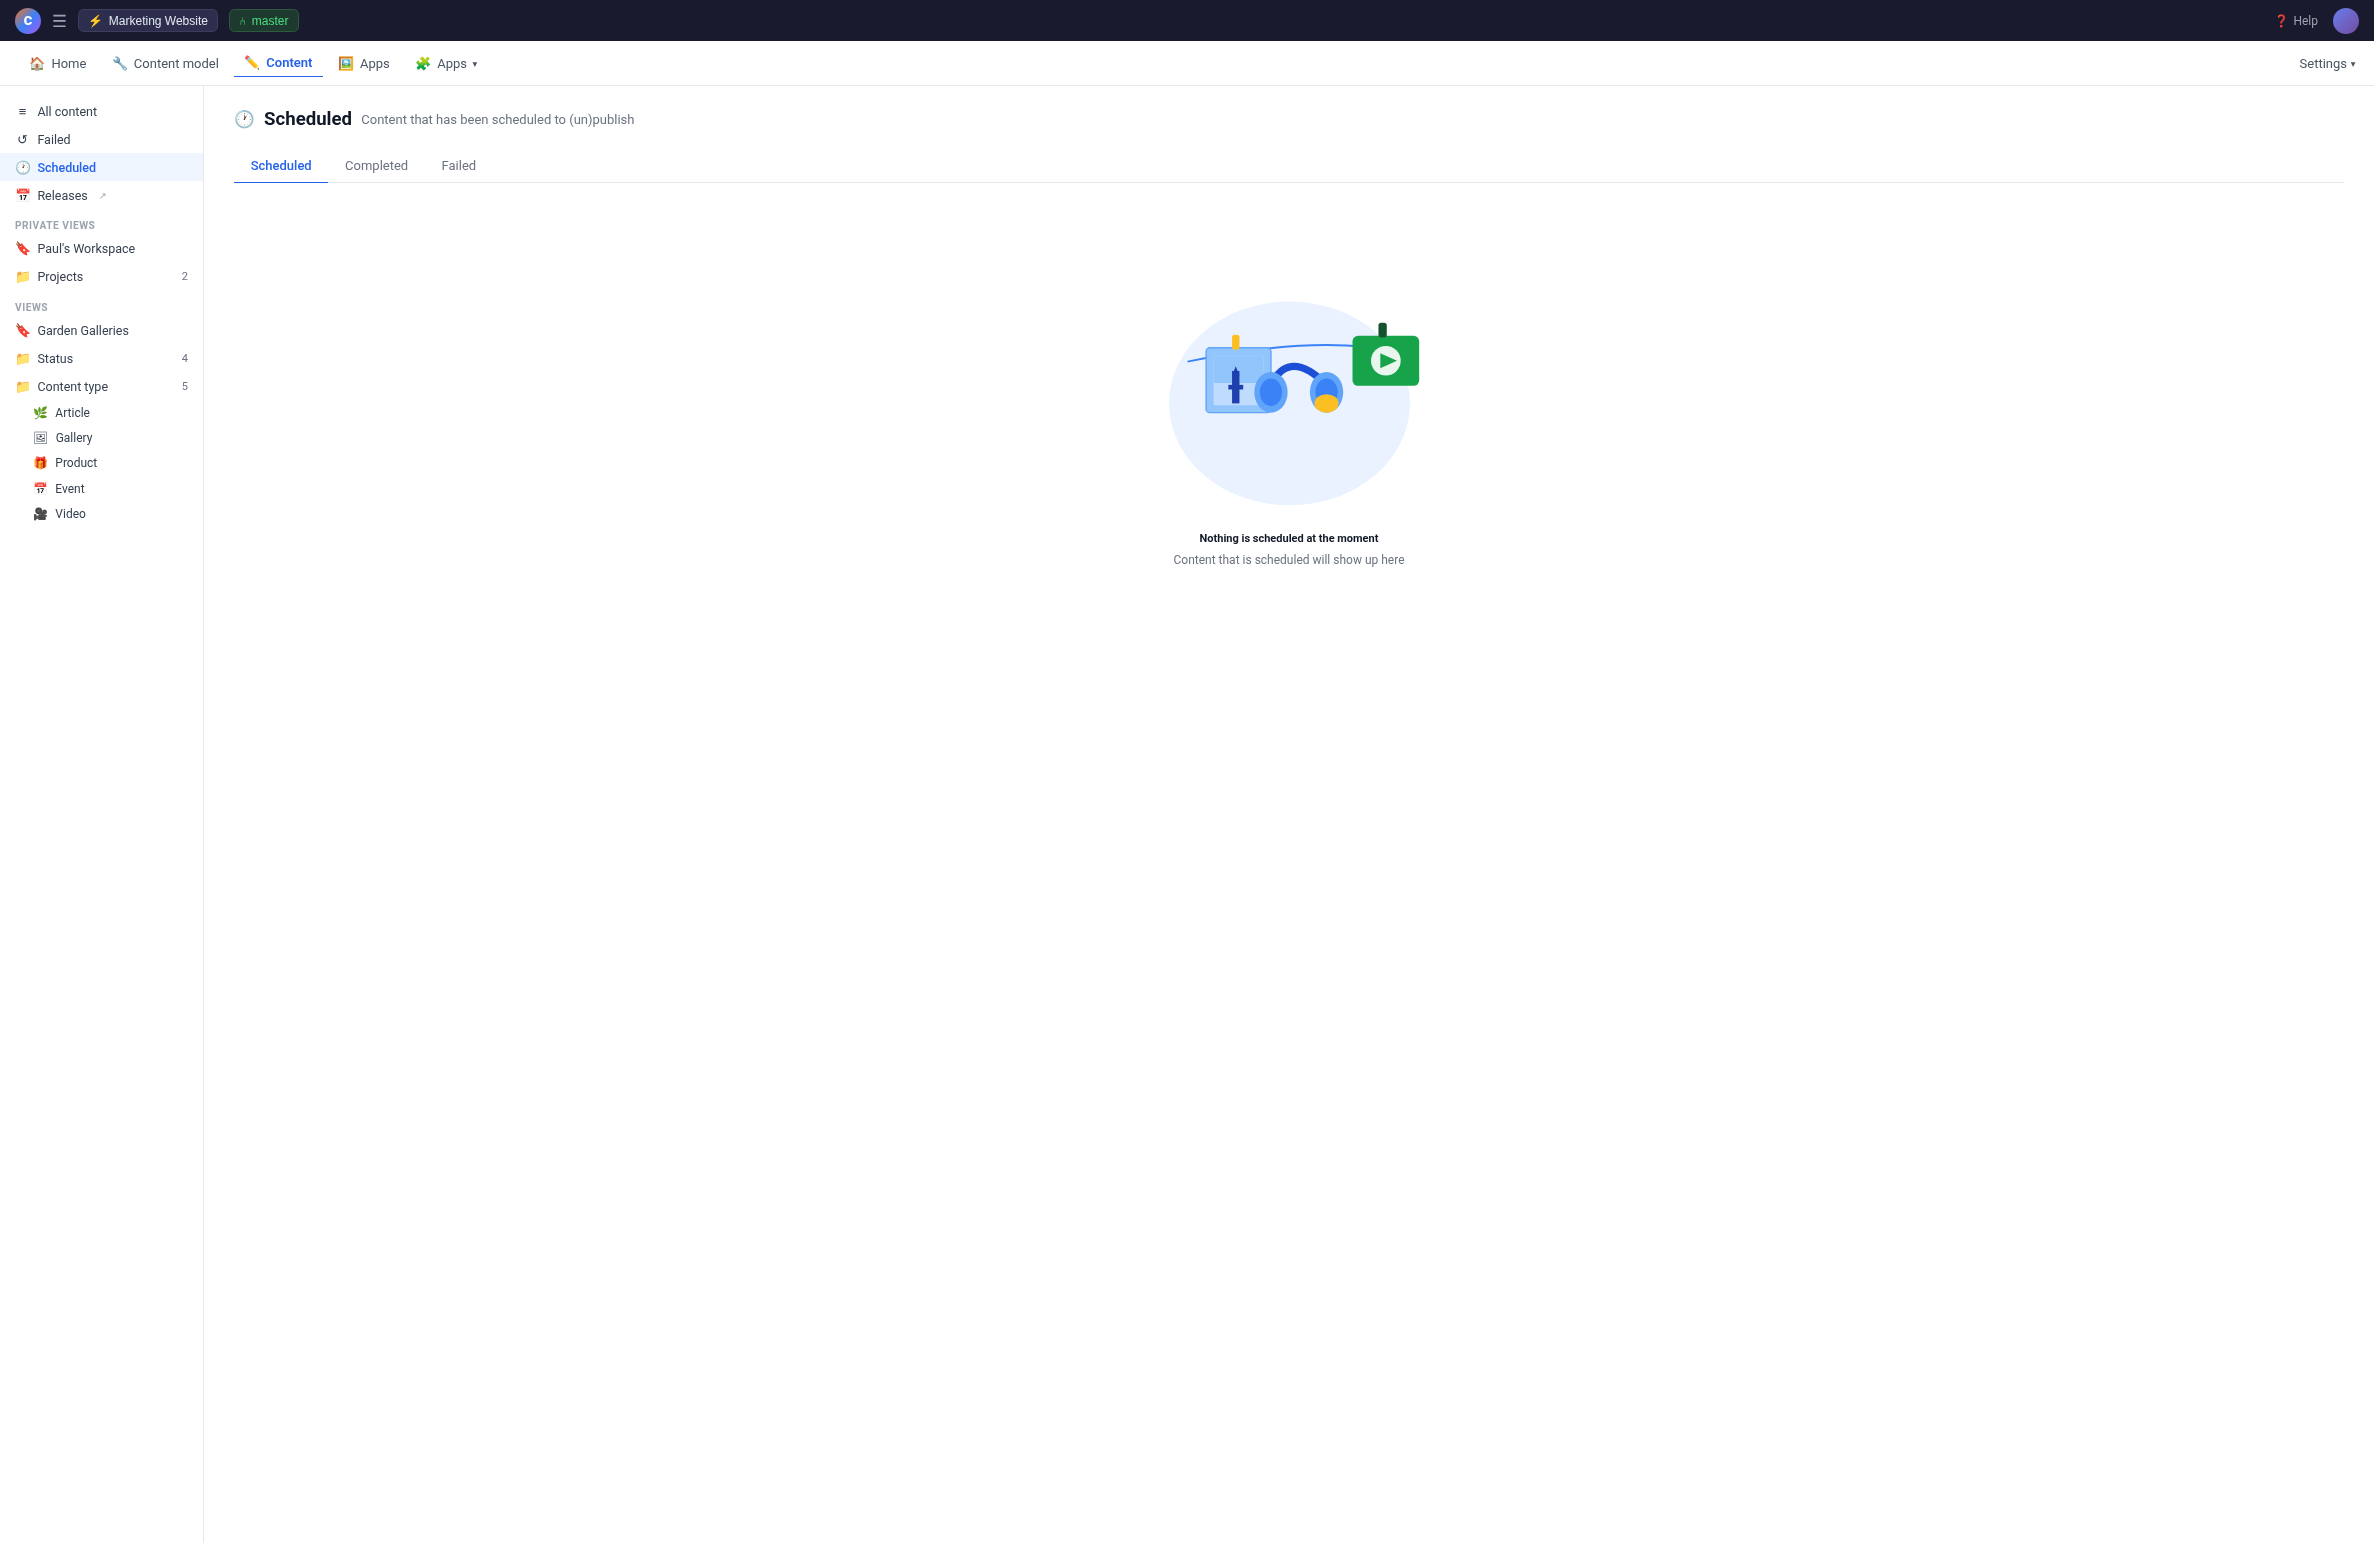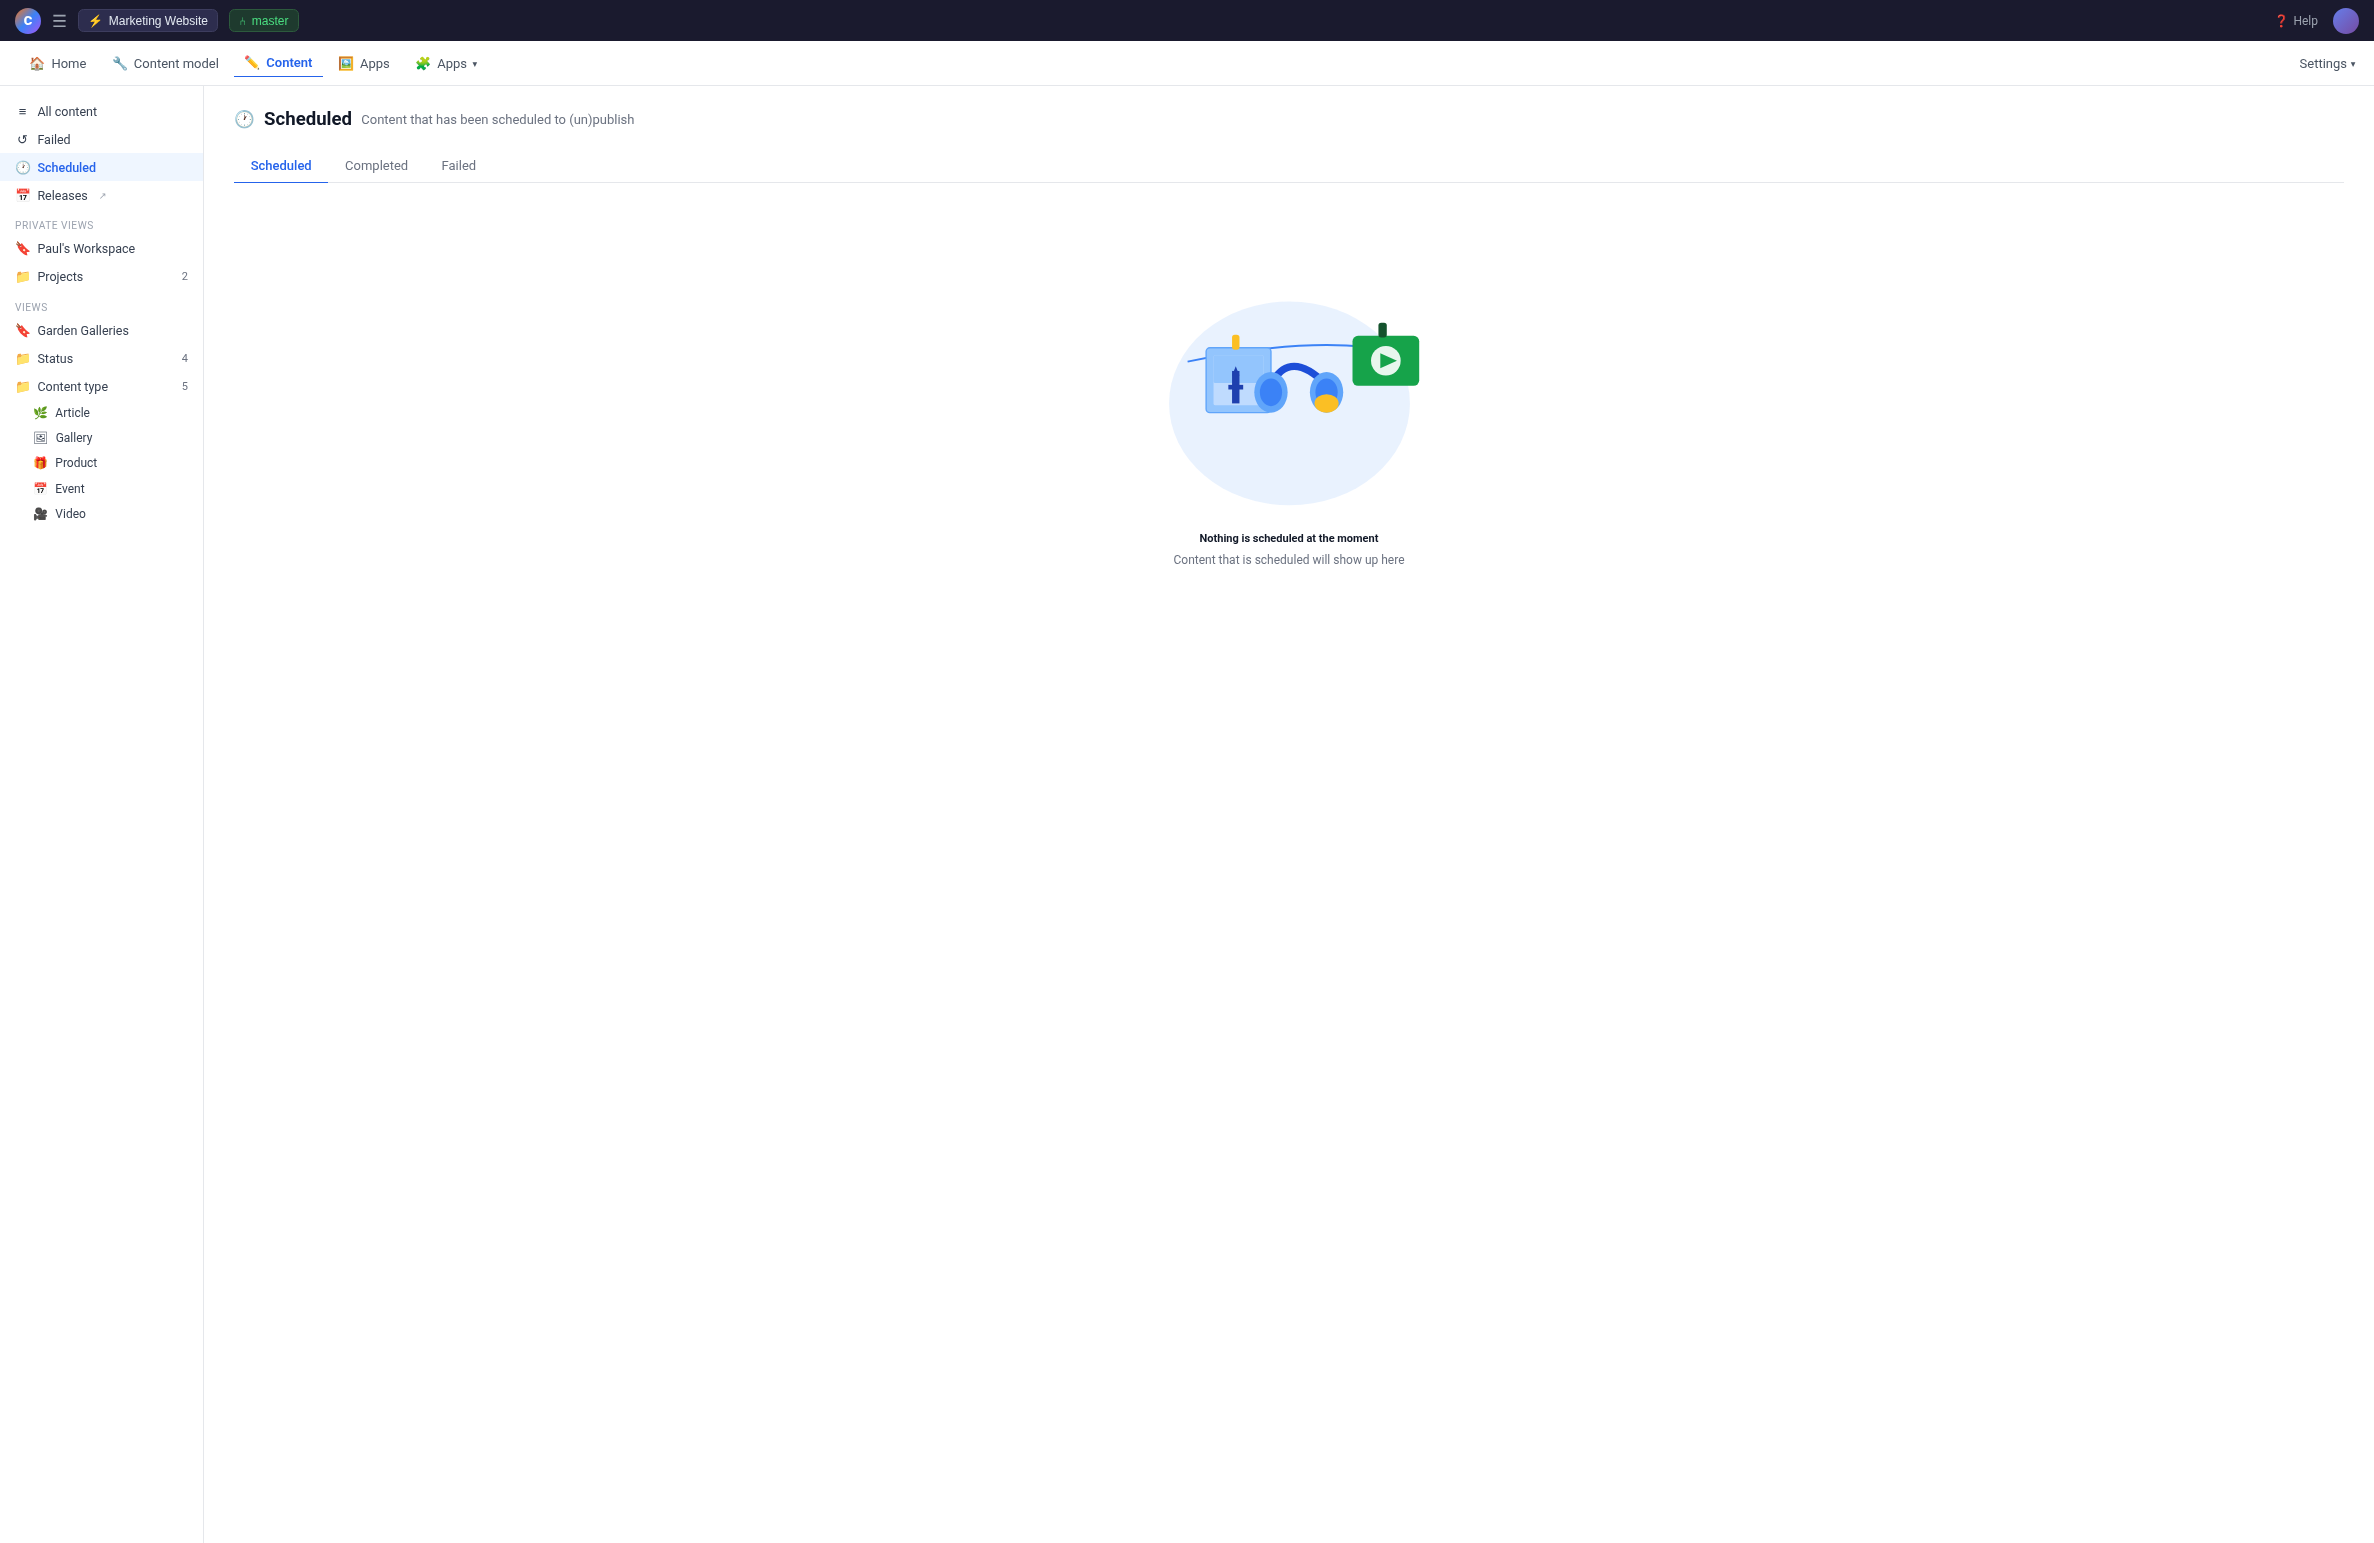--- a/index.html
+++ b/index.html
@@ -107,21 +107,21 @@
       margin-left: auto;
       font-size: 11px;
       color: #6b7280;
     }
     .sidebar-section-label {
       padding: 11px 15px 3.7px;
       font-size: 10.2px;
       color: #9ca3af;
       text-transform: uppercase;
       letter-spacing: 0.05em;
-      font-weight: 400;
+      font-weight: 700;
     }
     .sidebar-icon { font-size: 13px; width: 15px; text-align: center; flex-shrink: 0; }
     .sidebar-sub-item {
       display: flex; align-items: center; gap: 7.4px;
       padding: 5.6px 15px 5.6px 33px;
       font-size: 12px;
       color: #374151;
       cursor: pointer;
     }
 

